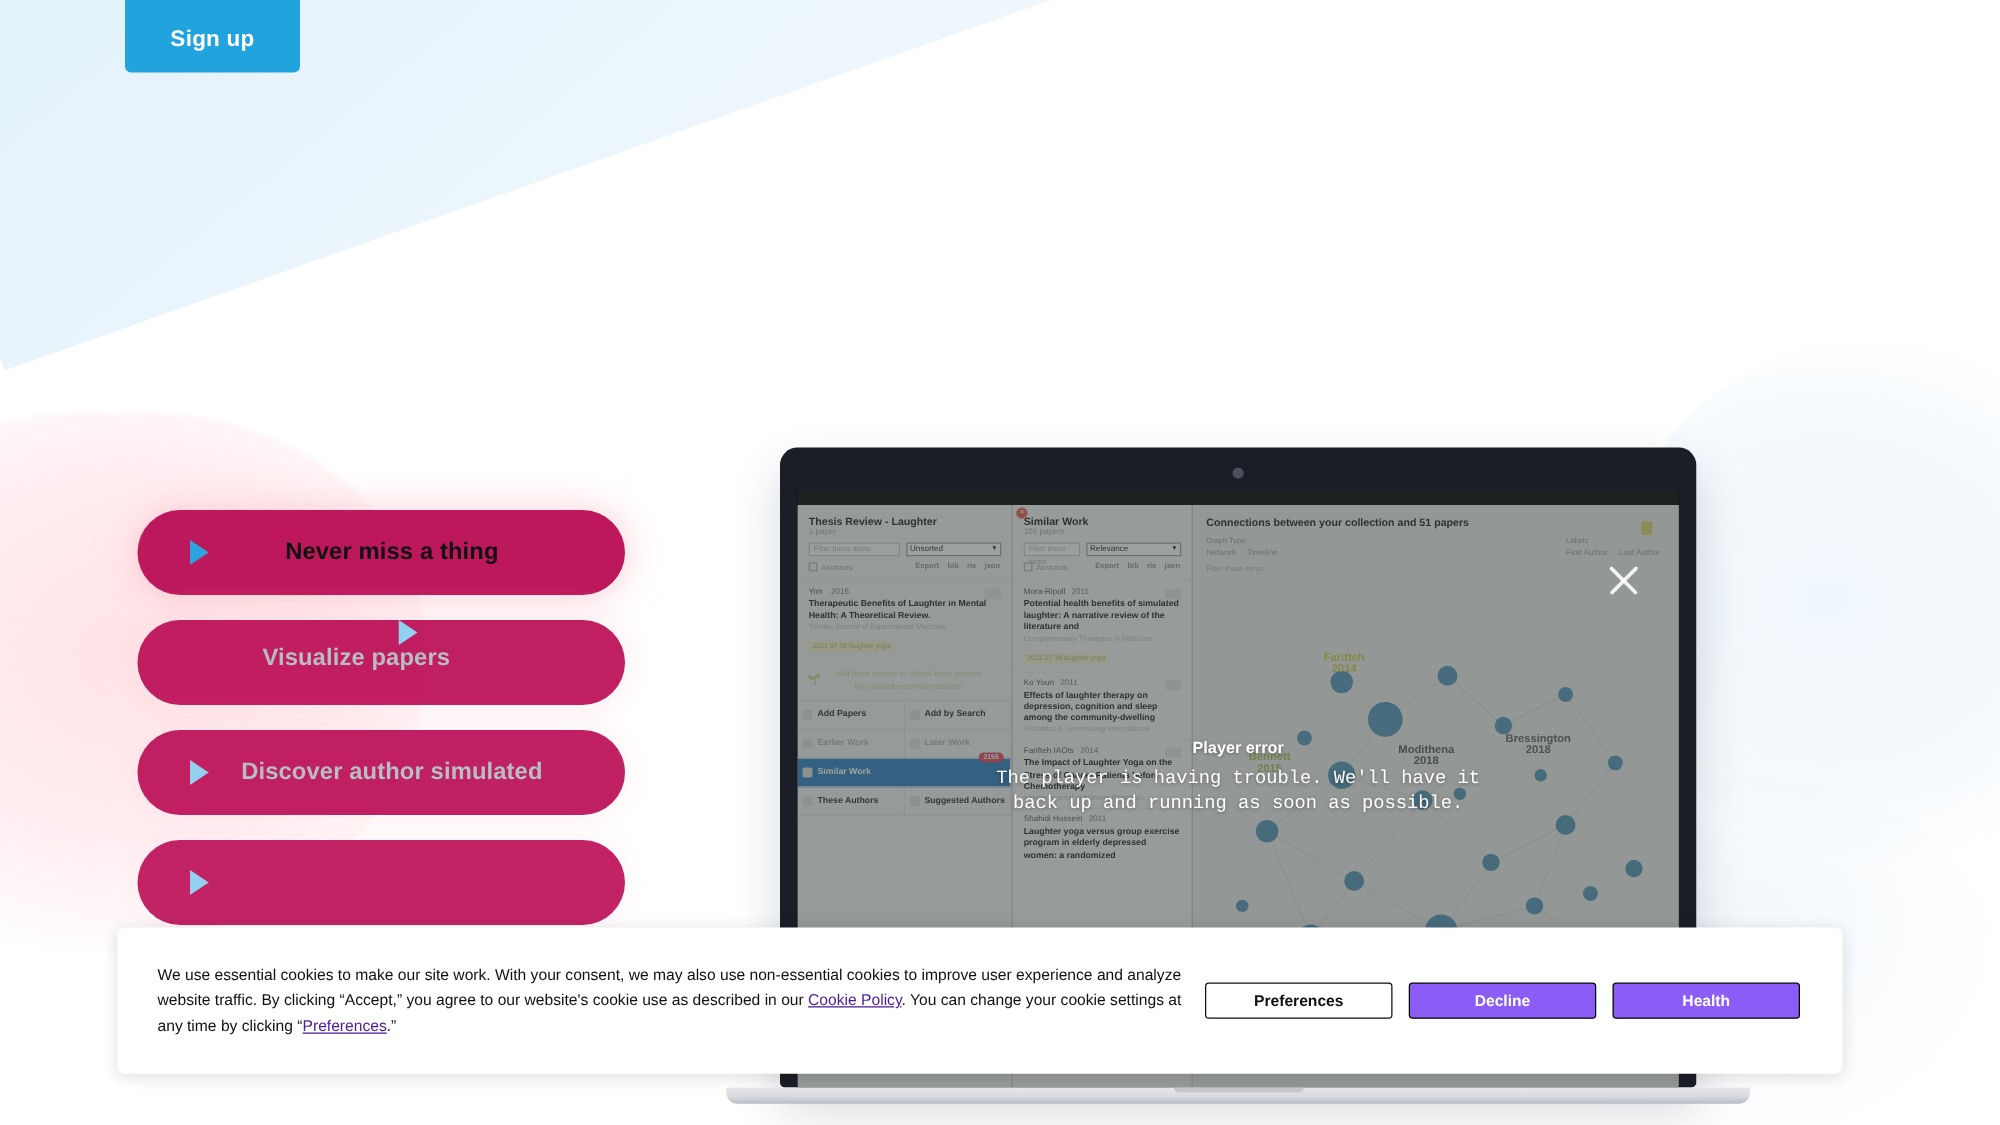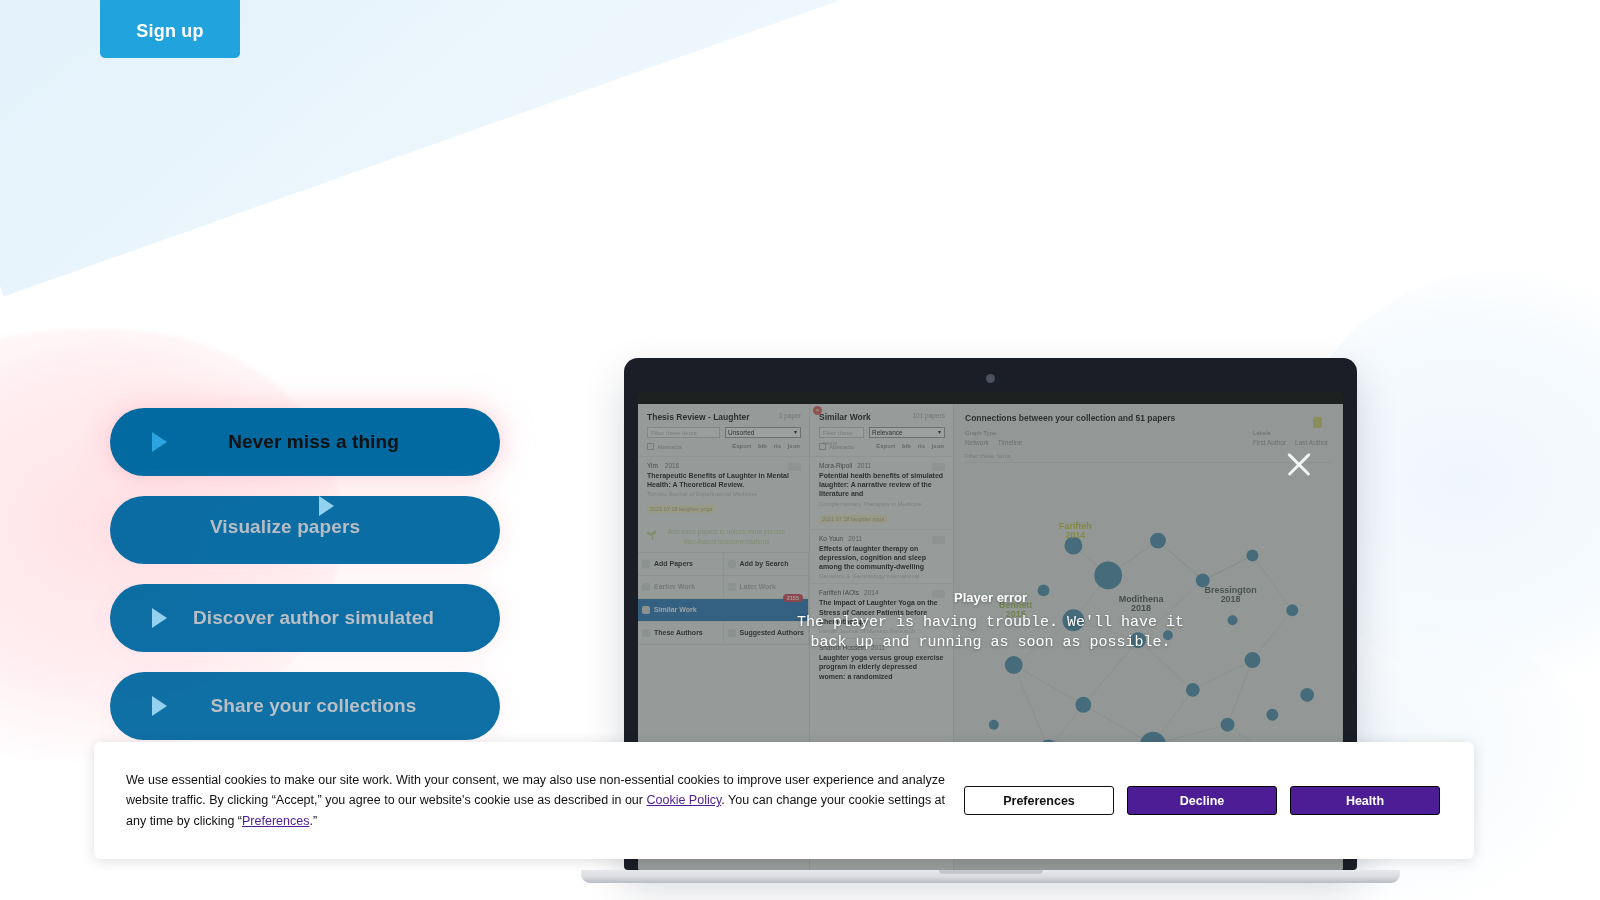--- a/index.html
+++ b/index.html
@@ -52,21 +52,21 @@
     display:flex; align-items:flex-end; justify-content:center;
     padding-bottom:16px;
     cursor:pointer;
   }
 
   
   .features { position:absolute; left:110px; top:408px; width:390px; }
   .pill {
     position:relative;
     height:68px; margin-bottom:20px;
-    background:#0369a1; border-radius:40px;
+    background:#be185d; border-radius:40px;
     display:flex; align-items:center;
     cursor:pointer;
   }
   .pill.p0 { box-shadow:0 0 26px 6px rgba(255,196,206,0.55), 0 2px 10px rgba(0,0,0,0.05); }
   .pill.p1 { box-shadow:0 0 22px 5px rgba(255,214,221,0.40); opacity:.97;flex-direction:column; }
   .pill.p2 { box-shadow:0 0 20px 5px rgba(255,220,226,0.34); opacity:.96; }
   .pill.p3 { box-shadow:0 0 18px 5px rgba(255,224,230,0.28); opacity:.95; }
 
   .tri {
     width:0; height:0; margin-left:42px;
@@ -99,21 +99,21 @@
   }
   .screen-inner { position:absolute; inset:0; }
 
   .app { position:absolute; left:0; top:12px; right:0; bottom:0; display:flex; filter:blur(.4px); }
 
   .pane { background:#f2f3f4; border-right:1px solid #dfe1e3; }
   .pane-a { width:172px; }
   .pane-b { width:144px; background:#f4f5f5; position:relative; }
   .pane-c { flex:1; background:#eceeee; }
 
-  .pane-h { font-size:8.5px; font-weight:bold; color:#1c1c1c; padding:8px 8px 5px 9px; display:flex; justify-content:space-between; }
+  .pane-h { font-size:8.5px; font-weight:bold; color:#1c1c1c; padding:8px 8px 5px 9px; display:flex; justify-content:space-between;flex-direction:column; }
   .pane-h .cnt { font-weight:normal; color:#a9acae; font-size:6.5px; }
 
   .rowctl { display:flex; gap:5px; padding:0 8px 4px 9px; align-items:center; }
   .inp { flex:1; height:11px; background:#fbfbfb; border:1px solid #c9cccd; font-size:6px; color:#b7babc; padding:0 3px; line-height:10px; }
   .sel { width:76px; height:11px; background:#fff; border:1px solid #9ea2a4; font-size:6.5px; color:#1d1d1d; padding:0 2px; line-height:10px; position:relative; }
   .sel::after { content:"\25BE"; position:absolute; right:3px; top:-1px; font-size:6px; }
 
   .rowchk { display:flex; justify-content:space-between; padding:1px 9px 6px 9px; font-size:6px; color:#a8abad; }
   .rowchk .left::before { content:""; display:inline-block; width:5px; height:5px; border:1px solid #b5b8ba; margin-right:3px; vertical-align:-1px; }
   .rowchk .right span { margin-left:5px; font-weight:bold; color:#8f9294; }
@@ -190,21 +190,21 @@
   }
   .cookie-text a { color:#4c1d95; text-decoration:underline; cursor:pointer; }
   .cookie-btns { display:flex; gap:13px; margin-left:auto; }
   .cb {
     height:29px; min-width:150px; padding:0 14px;
     font-size:12.5px; font-weight:bold; cursor:pointer;
     border-radius:3px; display:flex; align-items:center; justify-content:center;
     font-family:"Liberation Sans", sans-serif;
   }
   .cb.outline { background:#fff; color:#111; border:1px solid #111; }
-  .cb.solid { background:#4c1d95; color:#fff; border:1px solid #000; }
+  .cb.solid { background:#8b5cf6; color:#fff; border:1px solid #000; }
 </style>
 </head>
 <body>
 
 <div id="bg">
   <div class="diag-band">
     
   </div>
   <div class="blob-pink"></div>
   <div class="blob-blue-r"></div>
@@ -221,21 +221,20 @@
   <div class="pill p1 dim">
     <span class="tri"></span>
     <span class="pill-label">Visualize papers</span>
   </div>
   <div class="pill p2 dim">
     <span class="tri"></span>
     <span class="pill-label">Discover author simulated</span>
   </div>
   <div class="pill p3 dim">
     <span class="tri"></span>
-    <span class="pill-label">Share your collections</span>
   </div>
 </div>
 
 <div class="laptop">
   <div class="lid">
     <div class="cam"></div>
     <div class="screen">
       <div class="screen-inner">
 
         <div class="app">

